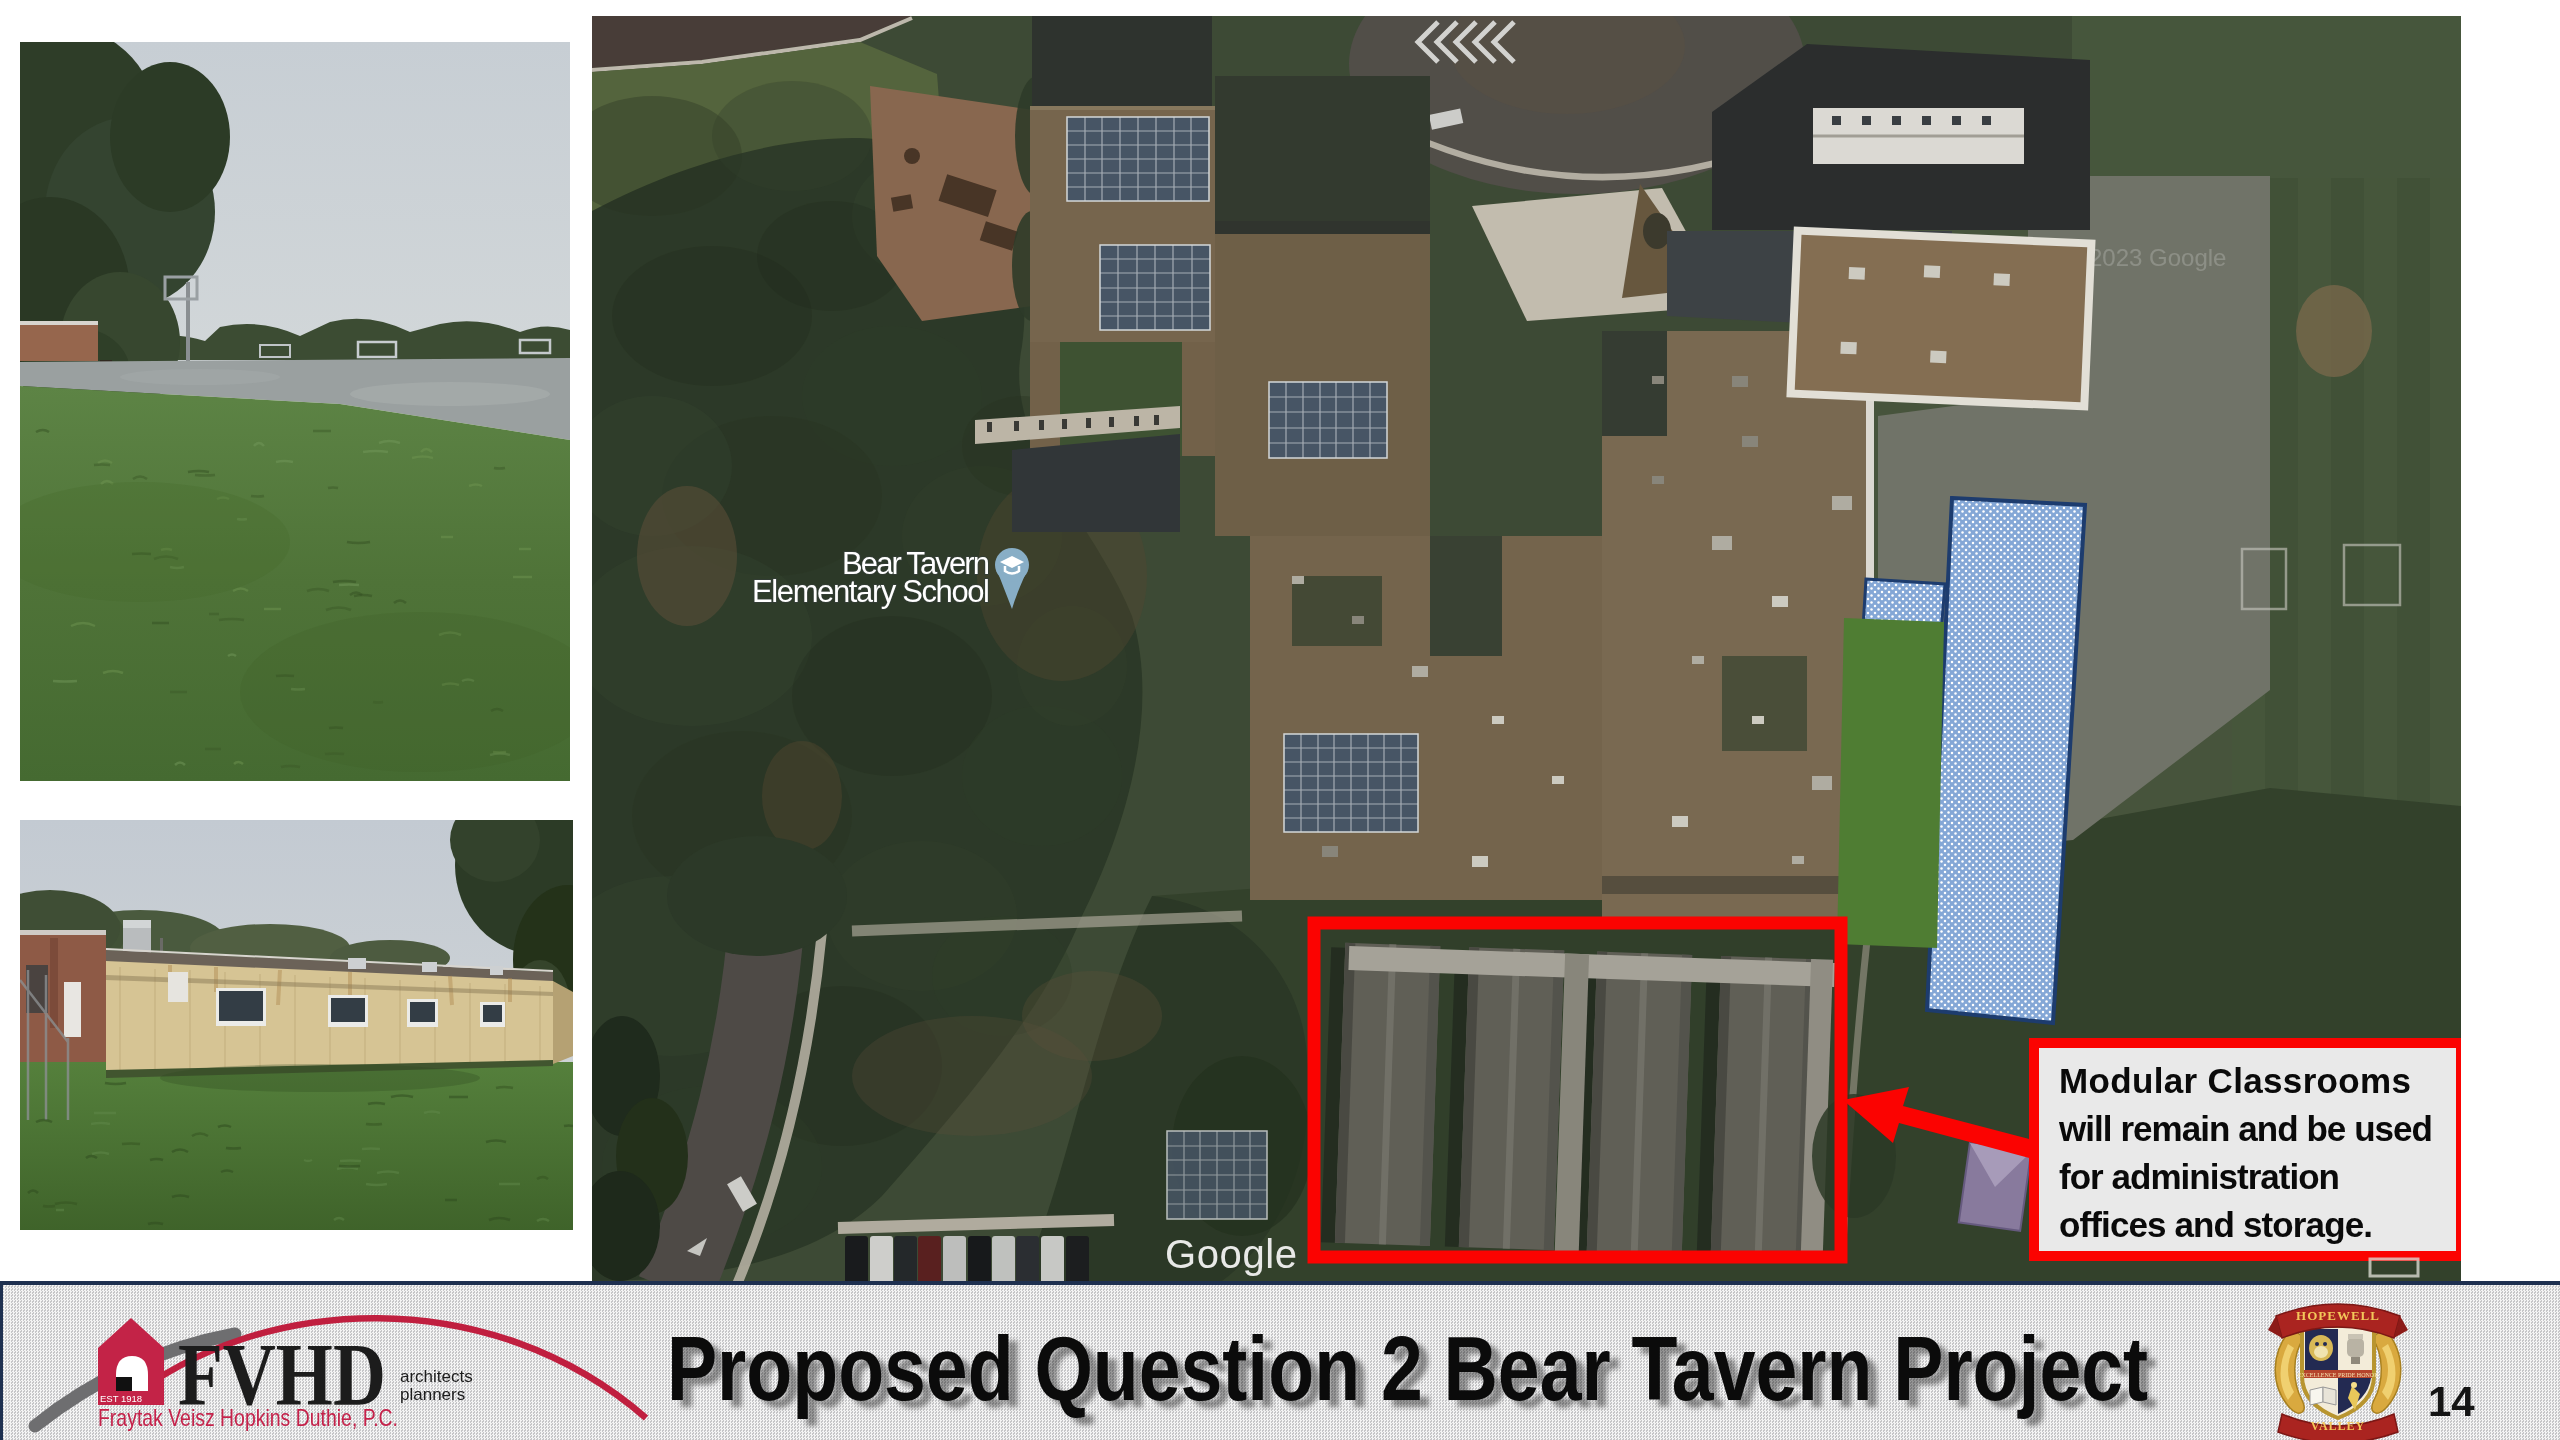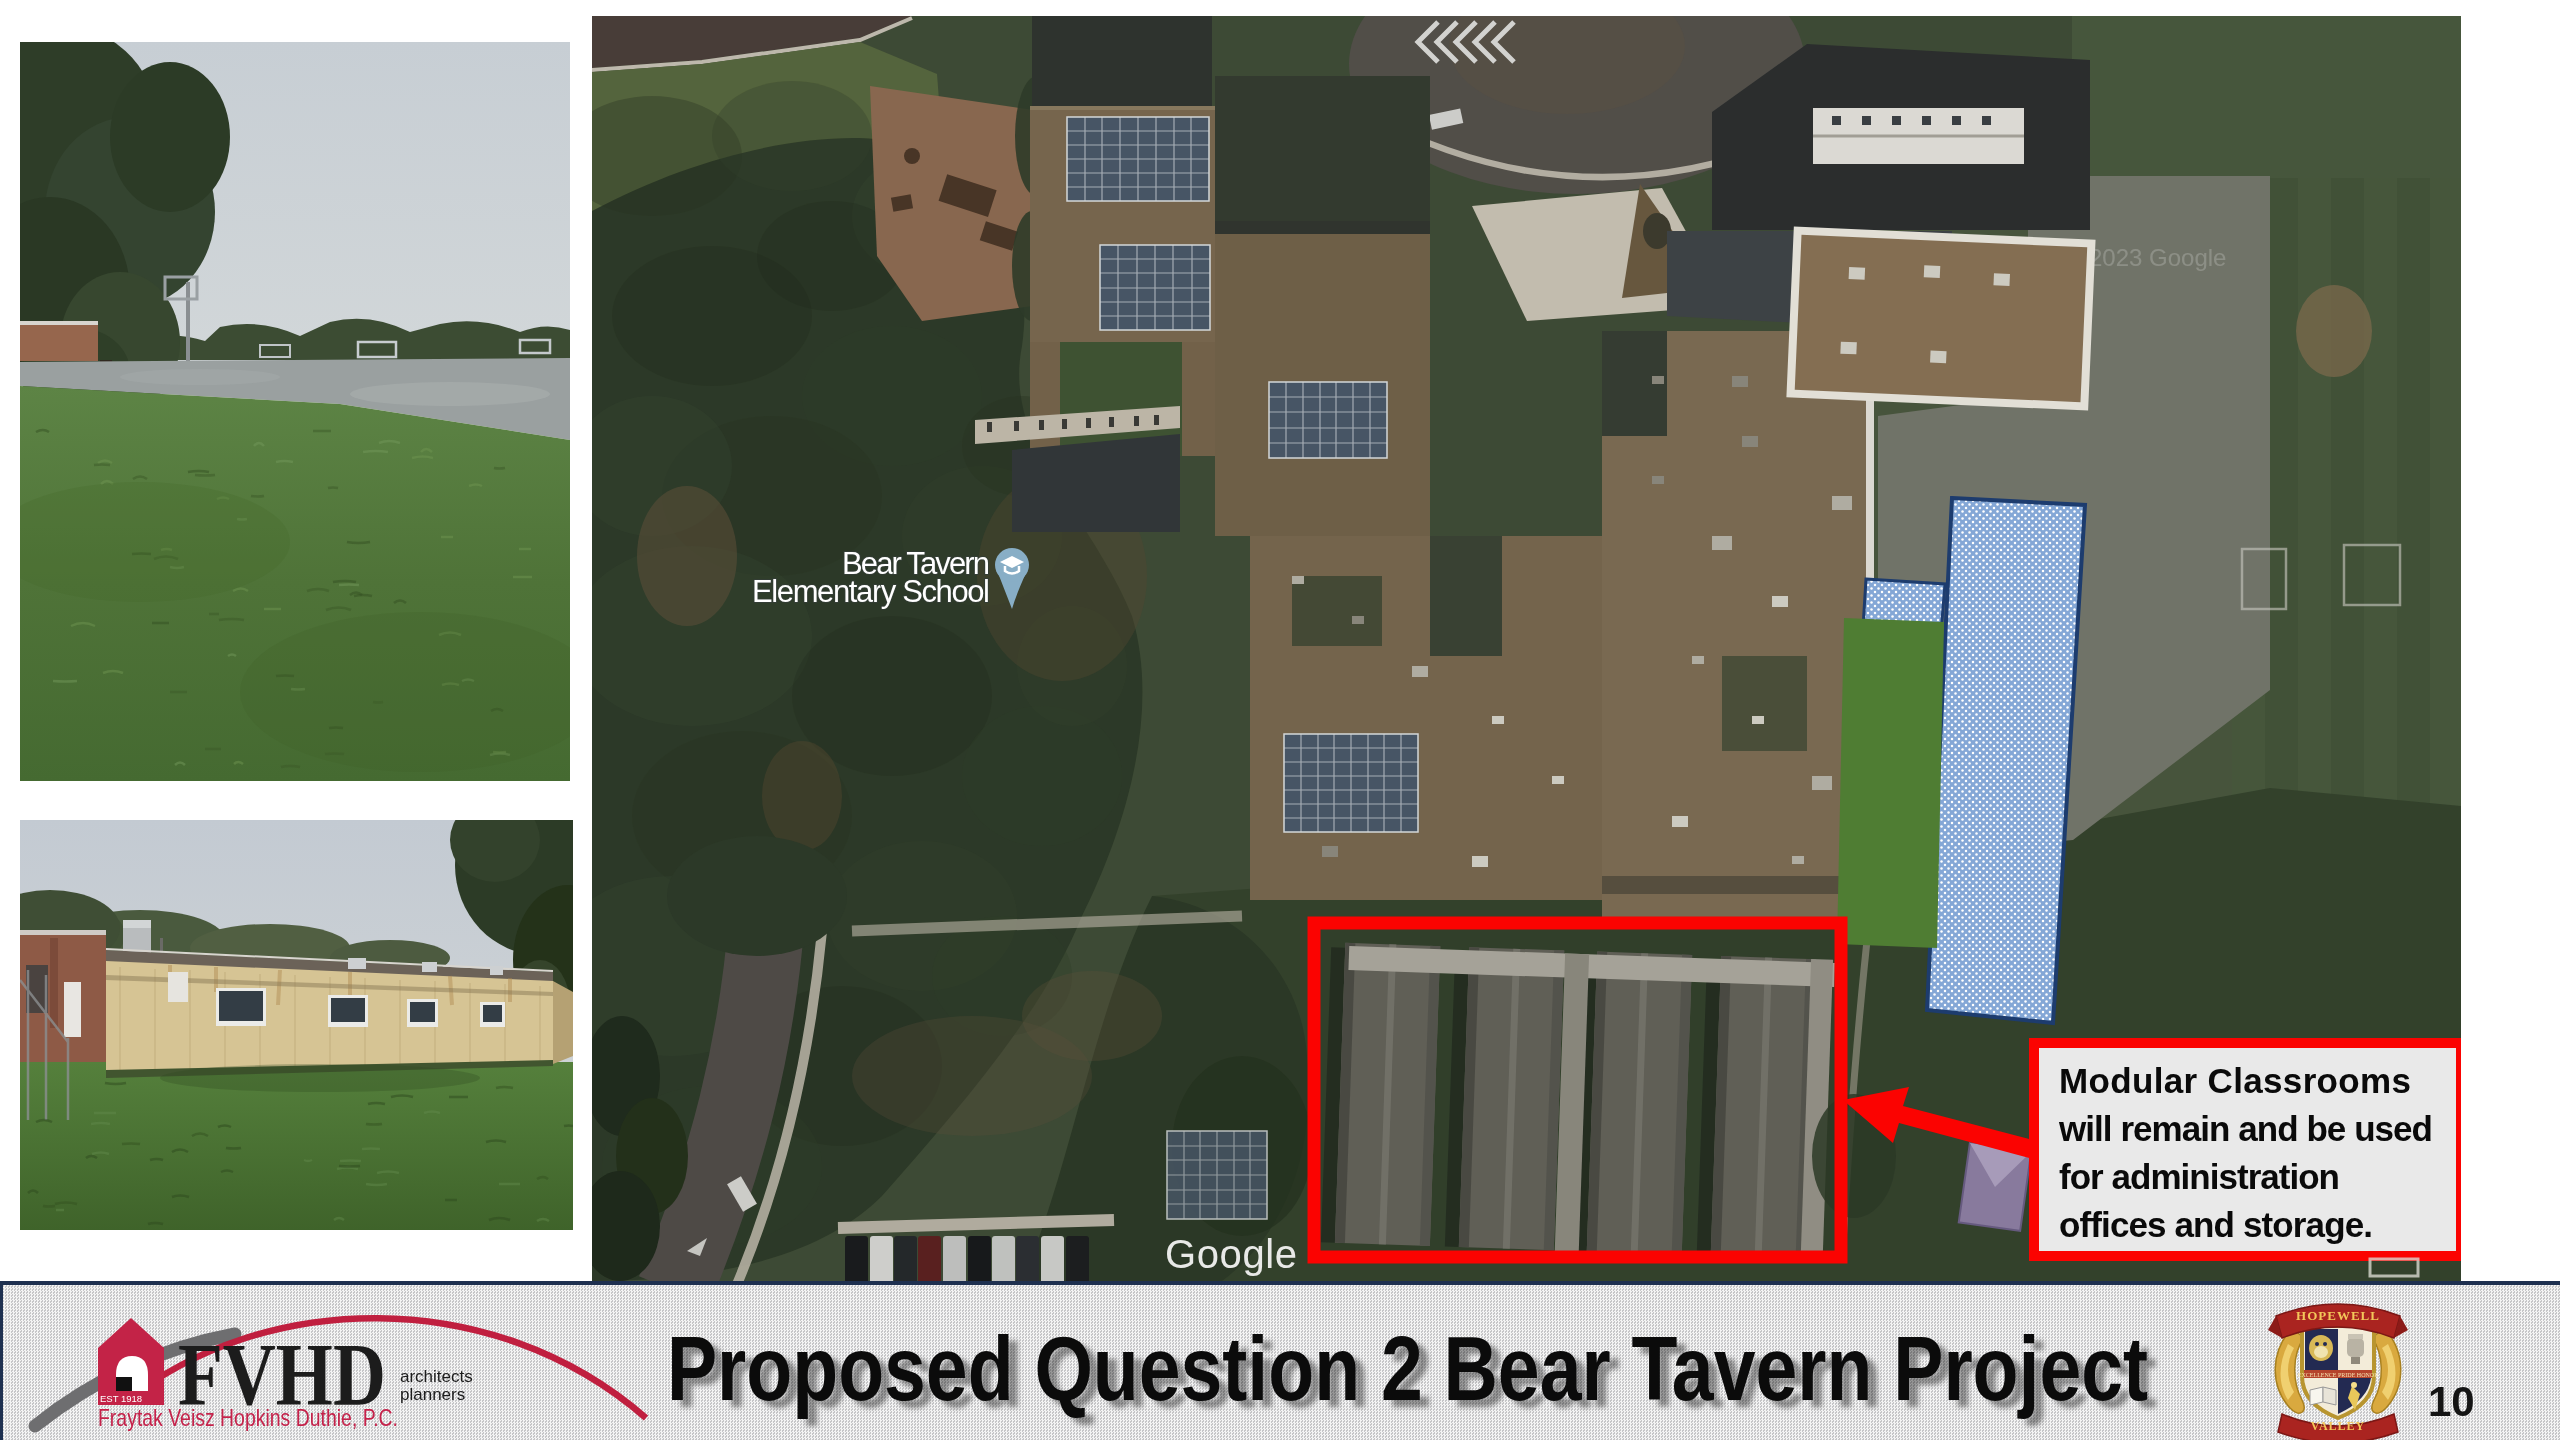--- a/index.html
+++ b/index.html
@@ -574,13 +574,13 @@
     <path d="M61,95 L74,98 L74,113 L61,110 Z" fill="#e8e4d8" stroke="#999" stroke-width="1"></path>
     <path d="M90,94 L98,102 L93,118 L86,106 Z" fill="#e8c75a"></path>
     <circle cx="92" cy="93" r="3" fill="#f6de8a"></circle>
     <path d="M14,24 Q76,0 138,24 L132,46 Q76,24 20,46 Z" fill="#aa2420" stroke="#7c1715" stroke-width="1.5"></path>
     <path d="M14,24 L6,38 L20,46 Z" fill="#8c1b18"></path>
     <path d="M138,24 L146,38 L132,46 Z" fill="#8c1b18"></path>
     <text x="76" y="28" font-size="13" text-anchor="middle" fill="#f3c75a" font-family="Liberation Serif,serif" font-weight="bold" letter-spacing="1">HOPEWELL</text>
     <path d="M20,122 Q76,146 132,122 L136,140 Q76,162 16,140 Z" fill="#aa2420" stroke="#7c1715" stroke-width="1.5"></path>
     <text x="76" y="138" font-size="12" text-anchor="middle" fill="#f3c75a" font-family="Liberation Serif,serif" font-weight="bold" letter-spacing="1">VALLEY</text>
   </svg>
-<div class="abs" style="left:2428px;top:1378px;font-size:42px;font-weight:bold;color:#141414;">10</div>
+<div class="abs" style="left:2428px;top:1378px;font-size:42px;font-weight:bold;color:#141414;">14</div>
 
 </body></html>

